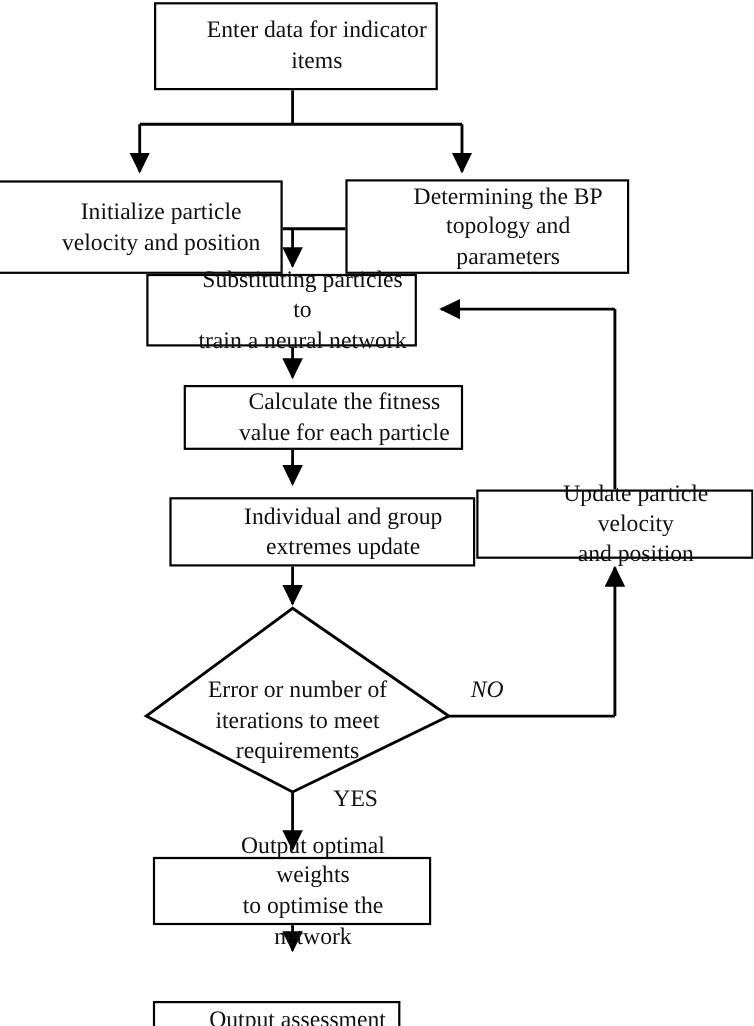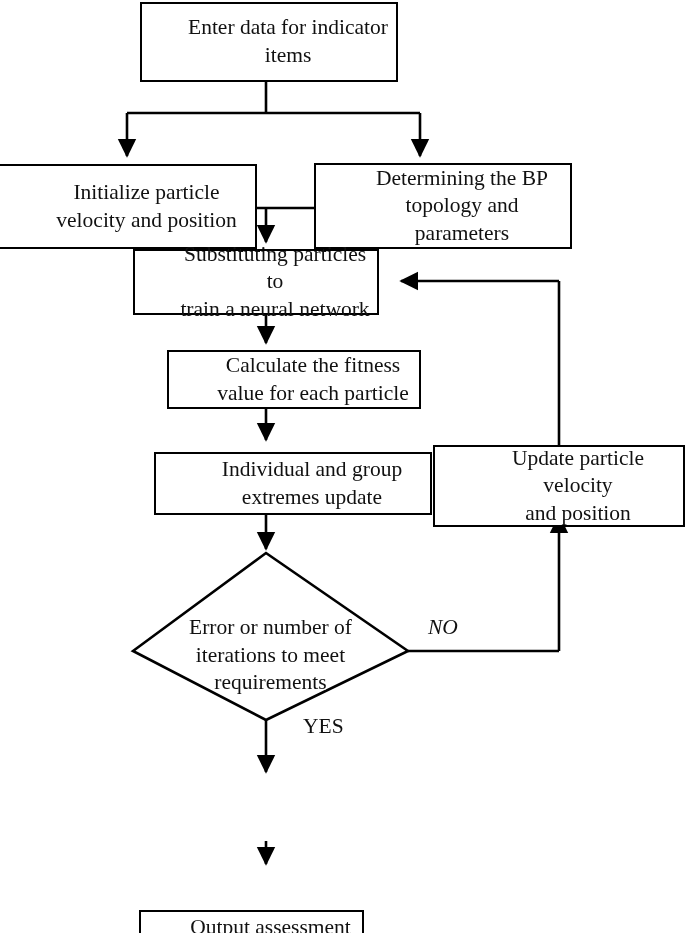--- a/index.html
+++ b/index.html
@@ -139,31 +139,35 @@
   <div class="node proc" style="left:167px; top:350px; width:254px; height:59px;">
     <div class="label">Calculate the fitness
 value for each particle</div>
   </div>
 
   <div class="node proc" style="left:139px; top:452px; width:278px; height:63px;margin-left:15px;">
     <div class="label">Individual and group
 extremes update</div>
   </div>
 
-  <div class="node proc" style="left:433px; top:445px; width:252px; height:82px;">
+  <div class="node proc" style="left:433px; top:445px; width:252px; height:63px;">
     <div class="label">Update particle velocity
 and position</div>
   </div>
 
   <div class="node decision" style="left:133px; top:572px; width:275px; height:167px;">
     <div class="label">Error or number of
 iterations to meet
 requirements</div>
   </div>
 
+  <div class="node proc" style="left:139px; top:779px; width:253px; height:62px;">
+    <div class="label">Output optimal weights
+to optimise the network</div>
+  </div>
 
   <div class="node proc" style="left:139px; top:870px; width:225px; height:63px;margin-top:40px;">
     <div class="label">Output assessment
 scores</div>
   </div>
 
   <div class="edge-label" style="left:428px; top:617px;font-style:italic;">NO</div>
 
   <div class="edge-label" style="left:303px; top:716px;">YES</div>
 

